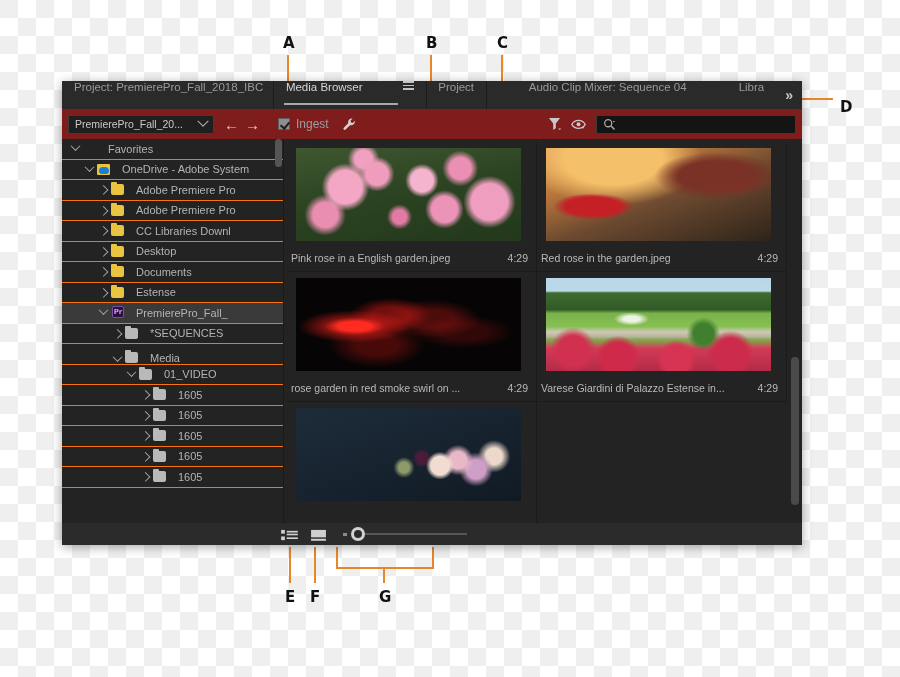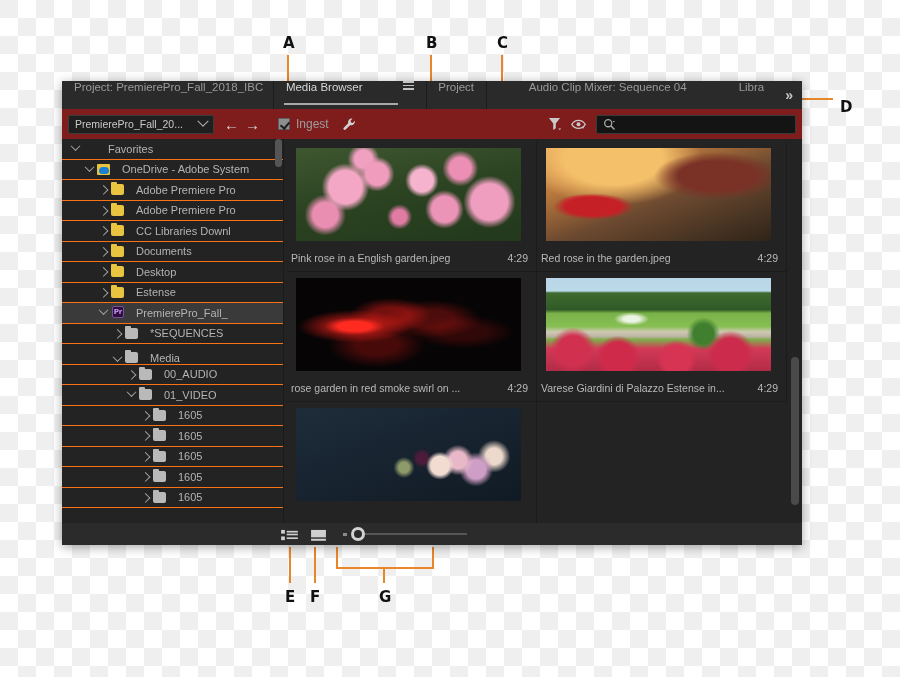--- a/index.html
+++ b/index.html
@@ -651,28 +651,28 @@
             <span class="tree-icon">
               <span class="folder-yellow"></span>
             </span>
             <span>CC Libraries Downl</span>
           </div>
           <div class="tree-row" style="padding-left: 34px;">
             <span class="twisty"><span class="tw-closed"></span></span>
             <span class="tree-icon">
               <span class="folder-yellow"></span>
             </span>
+            <span>Desktop</span>
+          </div>
+          <div class="tree-row" style="padding-left: 34px;">
+            <span class="twisty"><span class="tw-closed"></span></span>
+            <span class="tree-icon">
+              <span class="folder-yellow"></span>
+            </span>
             <span>Documents</span>
-          </div>
-          <div class="tree-row" style="padding-left: 34px;">
-            <span class="twisty"><span class="tw-closed"></span></span>
-            <span class="tree-icon">
-              <span class="folder-yellow"></span>
-            </span>
-            <span>Desktop</span>
           </div>
           <div class="tree-row" style="padding-left: 34px;">
             <span class="twisty"><span class="tw-closed"></span></span>
             <span class="tree-icon">
               <span class="folder-yellow"></span>
             </span>
             <span>Estense</span>
           </div>
           <div class="tree-row selected" style="padding-left: 34px;">
             <span class="twisty"><span class="tw-open"></span></span>
@@ -687,27 +687,20 @@
               <span class="folder-gray"></span>
             </span>
             <span>*SEQUENCES</span>
           </div>
           <div class="tree-row" style="padding-left: 48px; align-items: flex-end;">
             <span class="twisty"><span class="tw-open"></span></span>
             <span class="tree-icon">
               <span class="folder-gray"></span>
             </span>
             <span>Media</span>
-          </div>
-          <div class="tree-row" style="padding-left: 62px;">
-            <span class="twisty"><span class="tw-closed"></span></span>
-            <span class="tree-icon">
-              <span class="folder-gray"></span>
-            </span>
-            <span>00_AUDIO</span>
           </div>
           <div class="tree-row" style="padding-left: 62px;">
             <span class="twisty"><span class="tw-open"></span></span>
             <span class="tree-icon">
               <span class="folder-gray"></span>
             </span>
             <span>01_VIDEO</span>
           </div>
           <div class="tree-row" style="padding-left: 76px;">
             <span class="twisty"><span class="tw-closed"></span></span>

